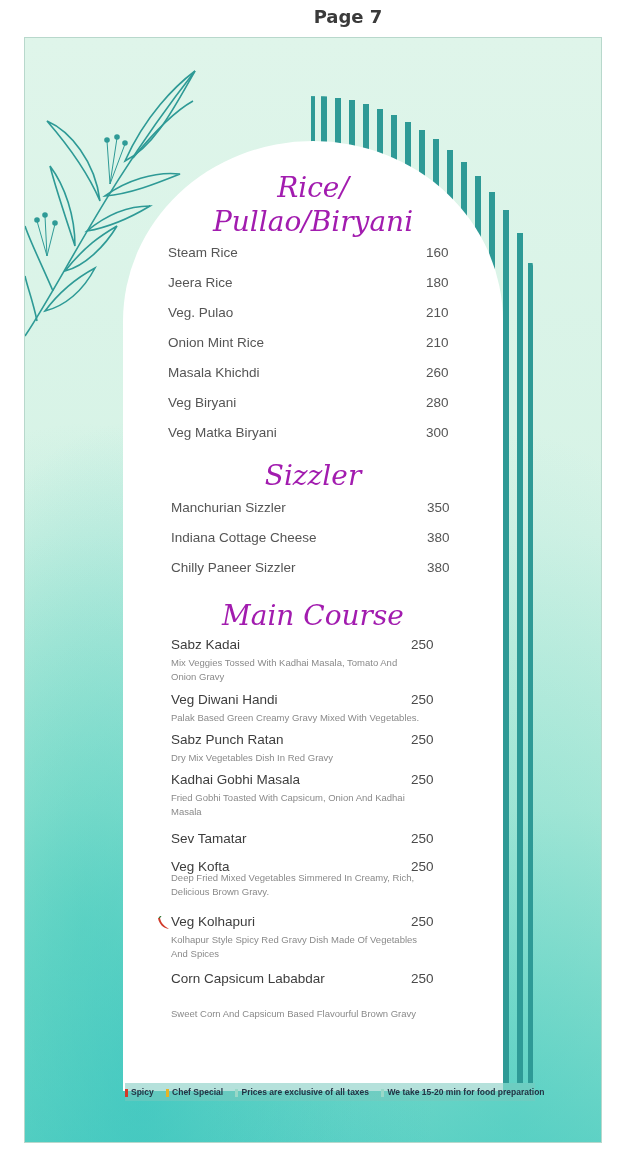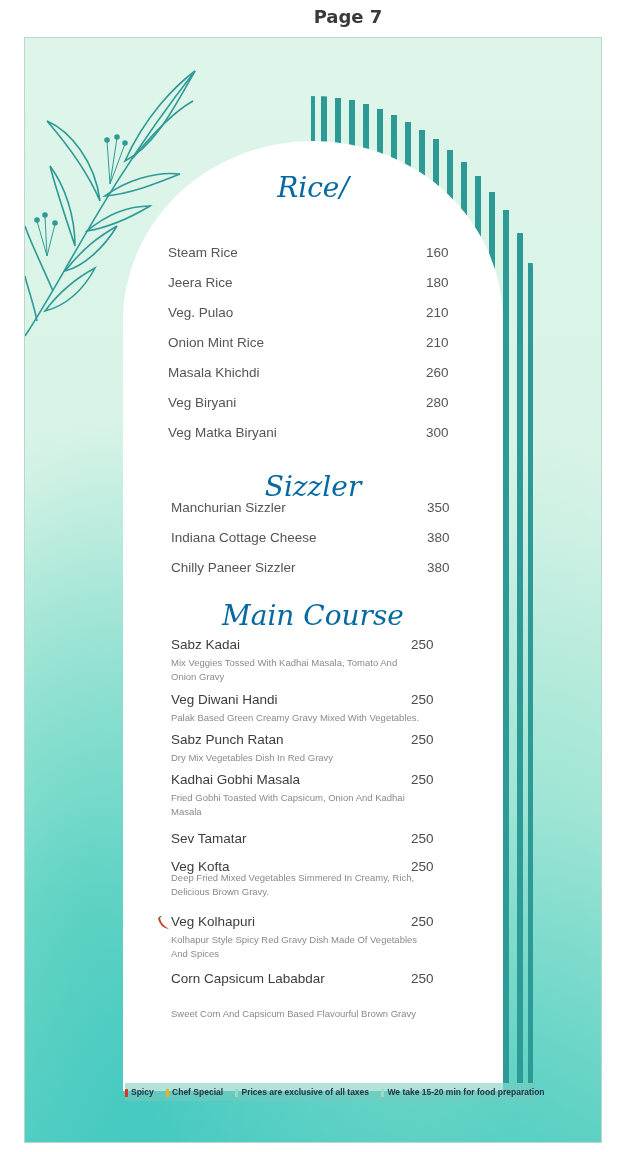--- a/index.html
+++ b/index.html
@@ -27,21 +27,21 @@
   .leaf { position:absolute; left:0; top:28px; width:180px; height:280px; }
   .arch {
     position:absolute; left:98px; top:103px; width:380px; height:950px;
     background:#ffffff;
     border-top-left-radius:190px 180px;
     border-top-right-radius:190px 180px;
   }
   .section-title {
     position:absolute; left:0; width:380px; text-align:center;
     font-family: "DejaVu Serif", serif; font-style:italic;
-    color:#0369a1; font-weight:normal;
+    color:#a21caf; font-weight:normal;
   }
   .row { position:absolute; left:0; width:380px; }
   .item-name {
     position:absolute; left:45px; font-size:13.5px; color:#555;
     font-family: "Liberation Sans", sans-serif;
   }
   .item-price {
     position:absolute; left:303px; font-size:13.5px; color:#555;
     font-family: "Liberation Sans", sans-serif;
   }
@@ -114,20 +114,21 @@
       <circle cx="100" cy="77" r="2" fill="#2e9a96"></circle>
     <path d="M22 190 L 12 155 M22 190 L 20 150 M22 190 L 30 158" stroke-width="1"></path>
     <circle cx="12" cy="154" r="2" fill="#2e9a96"></circle>
       <circle cx="20" cy="149" r="2" fill="#2e9a96"></circle>
       <circle cx="30" cy="157" r="2" fill="#2e9a96"></circle>
   </svg>
 
   <div class="arch">
 
     <div class="section-title" style="top:30px;font-size:28px;">Rice/</div>
+    <div class="section-title" style="top:64px;font-size:28px;">Pullao/Biryani</div>
 
     <div class="row" style="top:104px;">
       <span class="item-name">Steam Rice</span>
       <span class="item-price">160</span>
     </div>
     <div class="row" style="top:134px;">
       <span class="item-name">Jeera Rice</span>
       <span class="item-price">180</span>
     </div>
     <div class="row" style="top:164px;">
@@ -144,21 +145,21 @@
     </div>
     <div class="row" style="top:254px;">
       <span class="item-name">Veg Biryani</span>
       <span class="item-price">280</span>
     </div>
     <div class="row" style="top:284px;">
       <span class="item-name">Veg Matka Biryani</span>
       <span class="item-price">300</span>
     </div>
 
-    <div class="section-title" style="top:329px;font-size:28px;">Sizzler</div>
+    <div class="section-title" style="top:318px;font-size:28px;">Sizzler</div>
     <div class="row" style="top:359px;">
       <span class="item-name" style="left:48px;">Manchurian Sizzler</span>
       <span class="item-price" style="left:304px;">350</span>
     </div>
     <div class="row" style="top:389px;">
       <span class="item-name" style="left:48px;">Indiana Cottage Cheese</span>
       <span class="item-price" style="left:304px;">380</span>
     </div>
     <div class="row" style="top:419px;">
       <span class="item-name" style="left:48px;">Chilly Paneer Sizzler</span>

